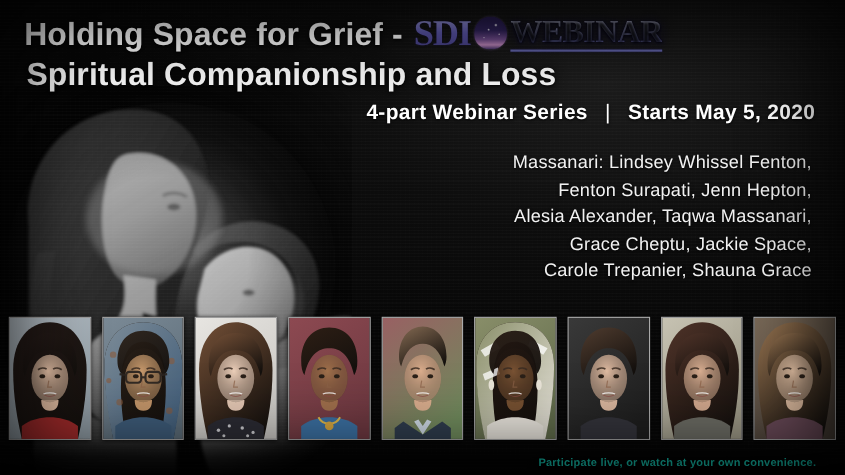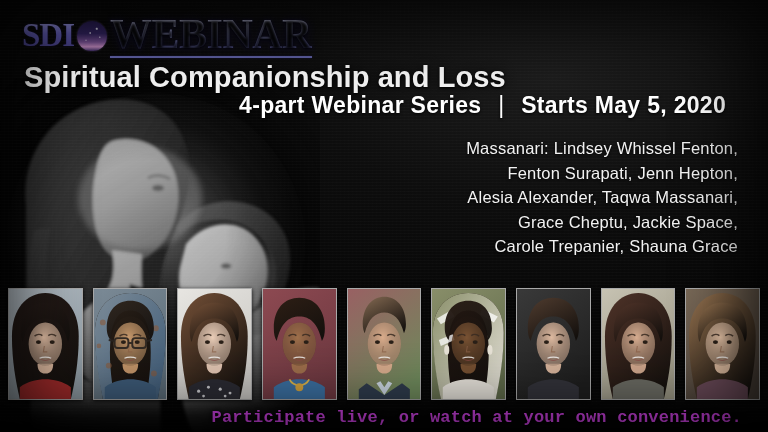--- a/index.html
+++ b/index.html
@@ -73,21 +73,21 @@
   .title-line-1 {
     display: flex;
     align-items: center;
     gap: 10px;
   }
   .title-line-2 { padding-left: 2px; }
 
   
   .logo {
     display: inline-flex;
-    align-items: center;
+    align-items: flex-start;
     gap: 2px;
     transform: translateY(-1px);
   }
   .logo-sdi {
     font-family: "Liberation Serif", serif;
     font-size: 33px;
     font-weight: 700;
     letter-spacing: -1px;
     line-height: 1;
     color: #6d6bb4;
@@ -107,41 +107,41 @@
       radial-gradient(circle at 44% 40%, rgba(255,255,255,0.85) 0px, rgba(255,255,255,0) 1.3px),
       radial-gradient(circle at 76% 54%, rgba(255,255,255,0.7) 0px, rgba(255,255,255,0) 1.1px),
       radial-gradient(circle at 30% 64%, rgba(255,255,255,0.6) 0px, rgba(255,255,255,0) 1px),
       linear-gradient(180deg, #241a49 0%, #2e2157 42%, #6d4a86 70%, #b27fb0 86%, #3a2a5e 100%);
     box-shadow: 0 0 2px rgba(150,120,200,0.45);
     margin: 0 1px;
     flex: 0 0 auto;
   }
   .logo-webinar {
     font-family: "Liberation Serif", serif;
-    font-size: 42px;
+    font-size: 29px;
     font-weight: 700;
     line-height: 1;
     letter-spacing: -0.5px;
     color: #b9bce4;
     background: linear-gradient(180deg, #dcdef3 0%, #a9ade0 40%, #6f72b4 72%, #4b4a86 100%);
     -webkit-background-clip: text;
     background-clip: text;
     -webkit-text-fill-color: transparent;
     filter: drop-shadow(0 0 1px rgba(25,22,60,0.95));
     border-bottom: 2px solid #5e60a2;
     padding-bottom: 1px;
   }
 
   
   .series-line {
     position: absolute;
-    right: 42px;
+    right: 27px;
     top: 92px;
     color: #ffffff;
-    font-size: 23px;
+    font-size: 19px;
     font-weight: 600;
     letter-spacing: 0.3px;
     white-space: nowrap;
     text-shadow: 0 1px 3px rgba(0,0,0,0.95);
   }
   .series-sep {
     display: inline-block;
     padding: 0 10px;
     color: #ffffff;
     font-weight: 400;
@@ -185,27 +185,26 @@
     background: #2a2a2a;
     box-shadow: 0 1px 4px rgba(0,0,0,0.85);
   }
   .portrait svg { display: block; width: 100%; height: 100%; }
 
   
   .tagline {
     position: absolute;
     right: 26px;
     bottom: 5px;
-    color: #d946ef;
-    font-size: 17px;
+    color: #14b8a6;
+    font-size: 10px;
     font-weight: 600;
     letter-spacing: 0.2px;
     white-space: nowrap;
     text-shadow: 0 1px 4px rgba(0,0,0,1), 0 0 10px rgba(0,0,0,0.9);
-    font-family: Liberation Mono, monospace;
   }
   .tagline-shade {
     position: absolute;
     left: 0;
     right: 0;
     bottom: 0;
     height: 34px;
     background: linear-gradient(180deg, rgba(0,0,0,0) 0%, rgba(0,0,0,0.55) 55%, rgba(0,0,0,0.8) 100%);
     pointer-events: none;
   }
@@ -298,20 +297,21 @@
         <ellipse cx="150" cy="120" rx="62" ry="52" fill="#cfcbc7"></ellipse>
         <ellipse cx="238" cy="196" rx="46" ry="40" fill="#d4d0cc"></ellipse>
       </g>
     </svg>
   </div>
 
   <div class="bg-texture"></div>
 
   <div class="title-wrap">
     <div class="title-line title-line-1">
+      <span>Holding Space for Grief -</span>
       <span class="logo">
         <span class="logo-sdi">SDI</span>
         <span class="logo-orb"></span>
         <span class="logo-webinar">WEBINAR</span>
       </span>
     </div>
     <div class="title-line title-line-2">Spiritual Companionship and Loss</div>
   </div>
 
   <div class="series-line">

